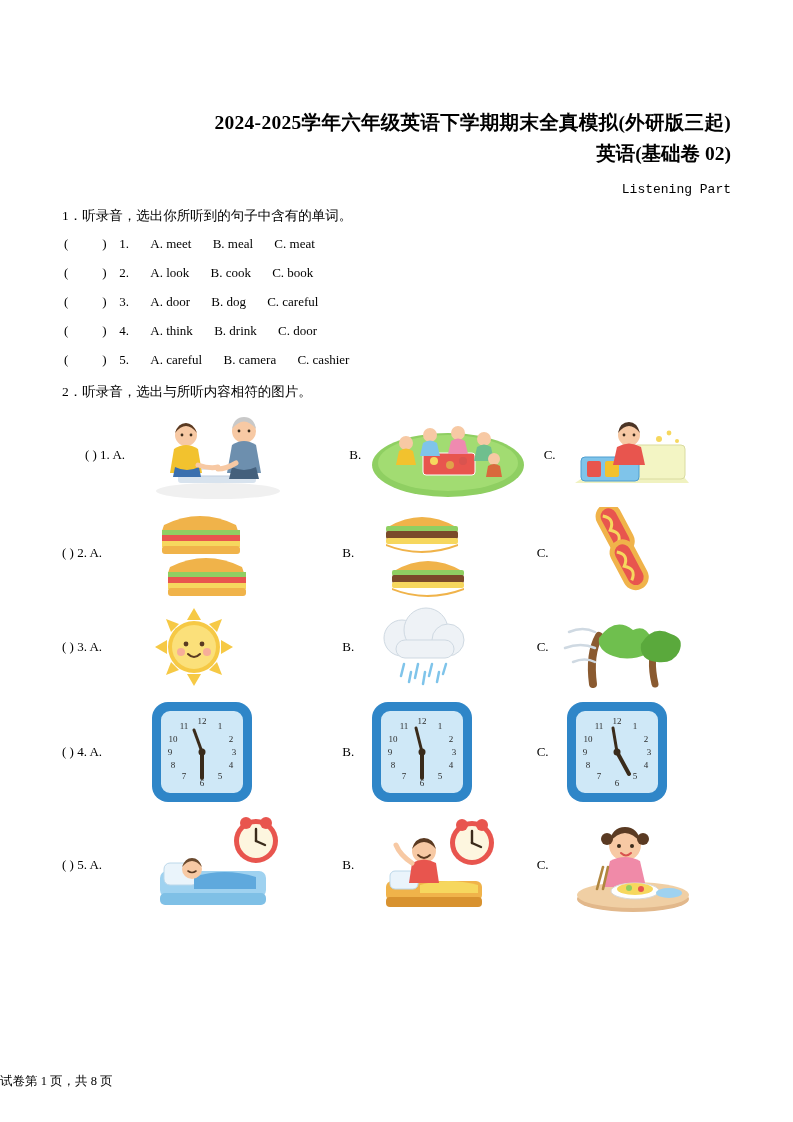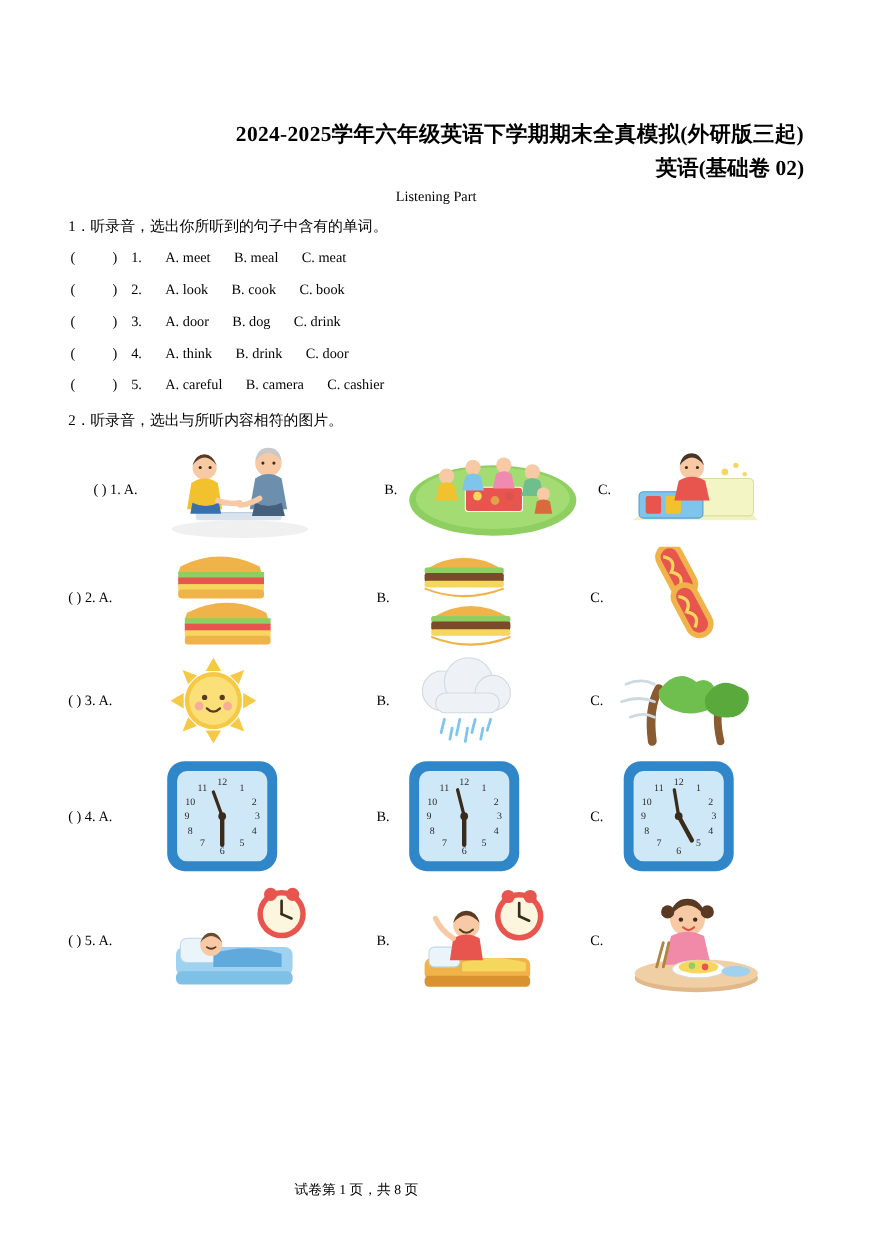--- a/index.html
+++ b/index.html
@@ -33,25 +33,25 @@
     letter-spacing: 0.3px;
     line-height: 30px;
   }
   .title-line2 {
     font-family: "Liberation Serif", serif;
     font-weight: bold;
     font-size: 19.5px;
     line-height: 32px;
   }
   .section-head {
-    text-align: center;
+    text-align: right;
     font-size: 13px;
-    margin-top: 1px;
+    margin-top: 12px;
     margin-bottom: 6px;
-    font-family: Liberation Serif, serif;
+    font-family: Liberation Mono, monospace;
   }
   .q-prompt {
     font-size: 13.5px;
     margin: 10px 0 6px 0;
     font-family: "Liberation Serif", serif;
   }
   .opt-row {
     font-size: 13px;
     margin: 0 0 3px 0;
     padding-left: 2px;
@@ -92,21 +92,20 @@
   .pic-box {
     display: flex;
     align-items: center;
     justify-content: center;
   }
   .footer {
     position: absolute;
     bottom: 32px;
     left: 0;
     width: 648px;
-    text-align: center;
     font-size: 12.5px;
     font-family: "Liberation Serif", serif;
   }
   svg { display: block; }
 </style>
 </head>
 <body>
 
 <div class="page">
 
@@ -136,21 +135,21 @@
       <span class="opt-gap1"></span><span>A. look</span>
       <span class="opt-gap1"></span><span>B. cook</span>
       <span class="opt-gap1"></span><span>C. book</span>
     </div>
 
     <div class="opt-row">
       <span class="paren"><span class="lp">(</span><span class="rp">)</span></span>
       <span>3.</span>
       <span class="opt-gap1"></span><span>A. door</span>
       <span class="opt-gap1"></span><span>B. dog</span>
-      <span class="opt-gap1"></span><span>C. drink</span>
+      <span class="opt-gap1"></span><span>C. careful</span>
     </div>
 
     <div class="opt-row">
       <span class="paren"><span class="lp">(</span><span class="rp">)</span></span>
       <span>4.</span>
       <span class="opt-gap1"></span><span>A. think</span>
       <span class="opt-gap1"></span><span>B. drink</span>
       <span class="opt-gap1"></span><span>C. door</span>
     </div>
 

